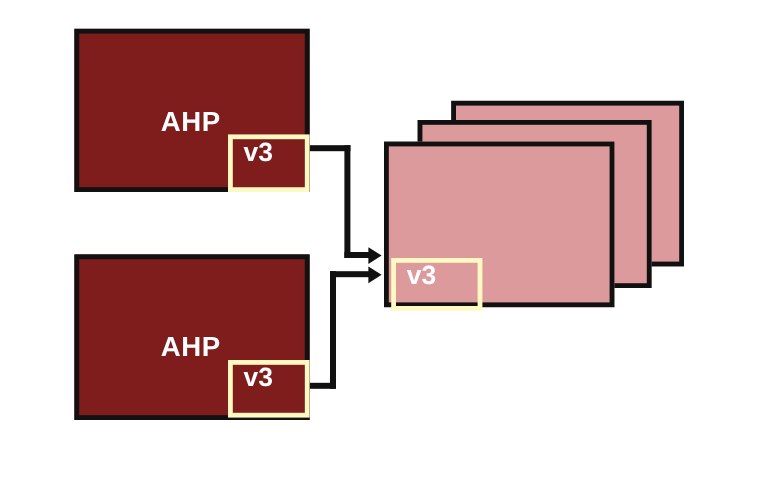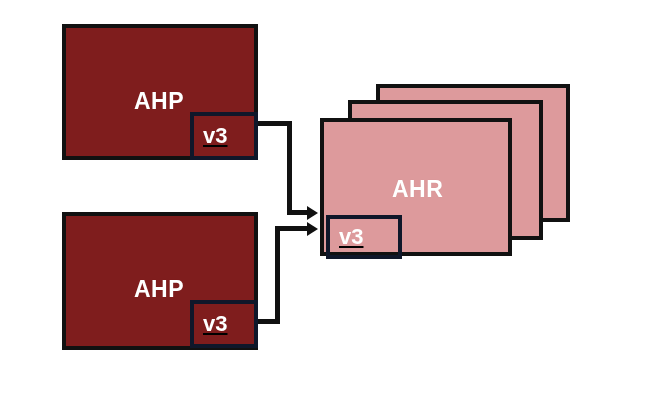--- a/index.html
+++ b/index.html
@@ -36,25 +36,23 @@
     letter-spacing: 0.5px;
     line-height: 1;
     white-space: nowrap;
     text-shadow: 0 0 1px rgba(0,0,0,0.08);
   }
 
   
   .chip {
     position: absolute;
     box-sizing: border-box;
-    border: 4px solid #0f172a;
+    border: 4px solid #fef9c3;
     display: flex;
-    align-items: center;
     justify-content: flex-start;
-    text-decoration: underline;
   }
   .chip-text {
     color: #ffffff;
     font-weight: bold;
     font-size: 22px;
     line-height: 1;
     padding-left: 9px;
     white-space: nowrap;
   }
 
@@ -78,21 +76,20 @@
 <div id="canvas">
 
   <div>
 
     <div class="node pink" style="left:376px; top:84px; width:194px; height:138px; z-index:1;"></div>
 
     <div class="node pink" style="left:348px; top:100px; width:195px; height:140px; z-index:2;"></div>
 
     <div class="node pink" style="left:320px; top:118px; width:192px; height:138px; z-index:4;">
 
-      <span class="node-label" style="left:68px; top:56px;">AHR</span>
 
       <div class="chip" style="left:2px; top:93px; width:76px; height:44px;">
         <span class="chip-text">v3</span>
       </div>
     </div>
   </div>
 
   <div class="node blue" style="left:62px; top:24px; width:196px; height:136px; z-index:5;">
     <span class="node-label" style="left:68px; top:62px;">AHP</span>
     <div class="chip" style="left:124px; top:84px; width:68px; height:48px;">

